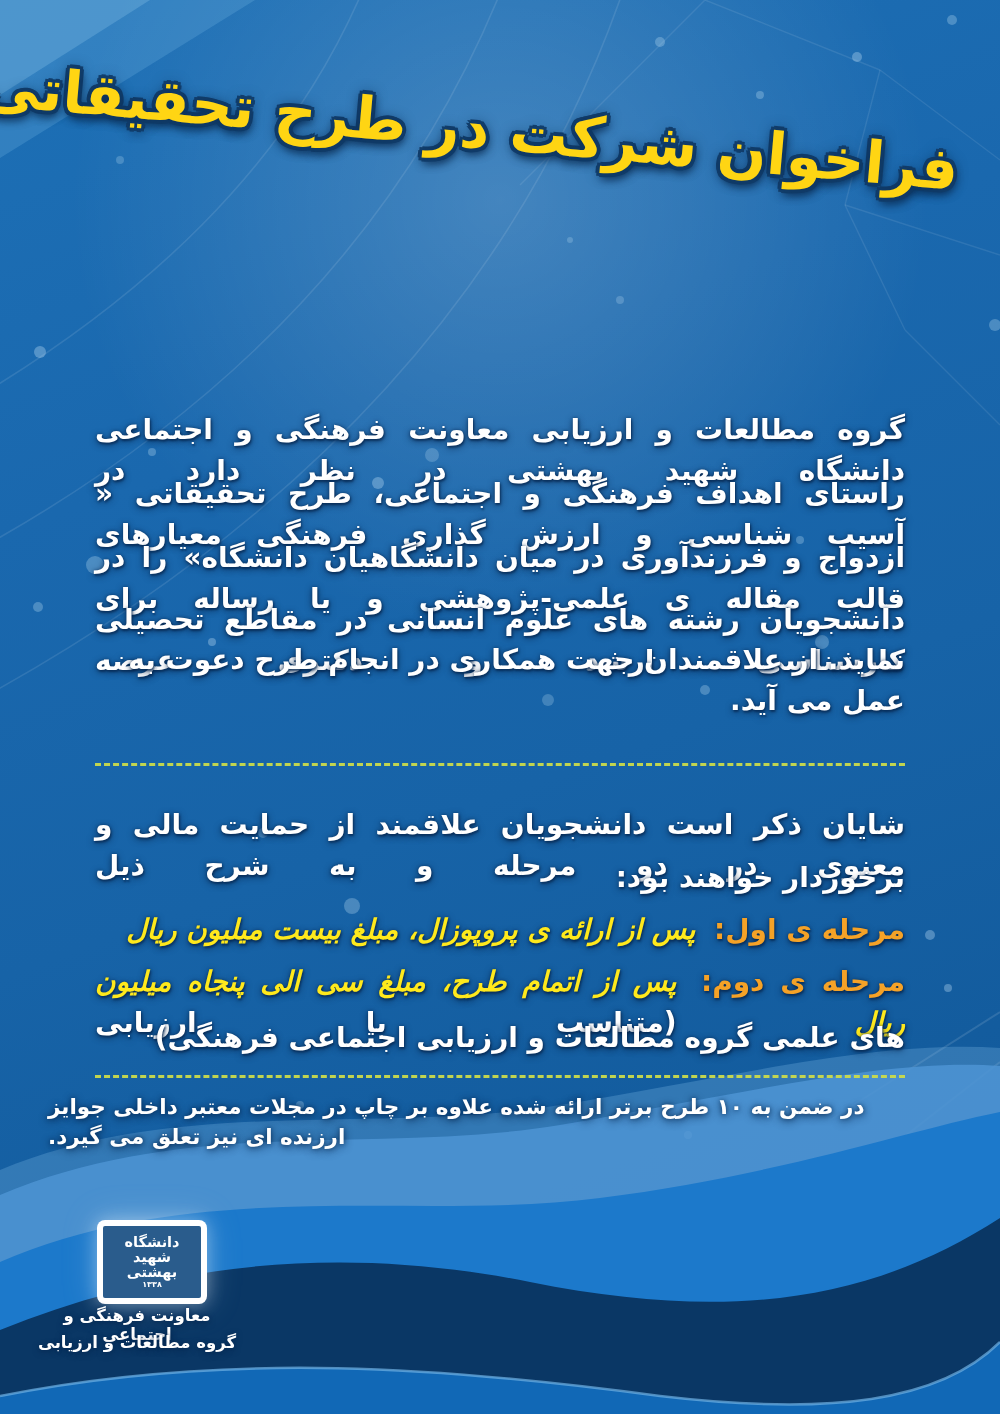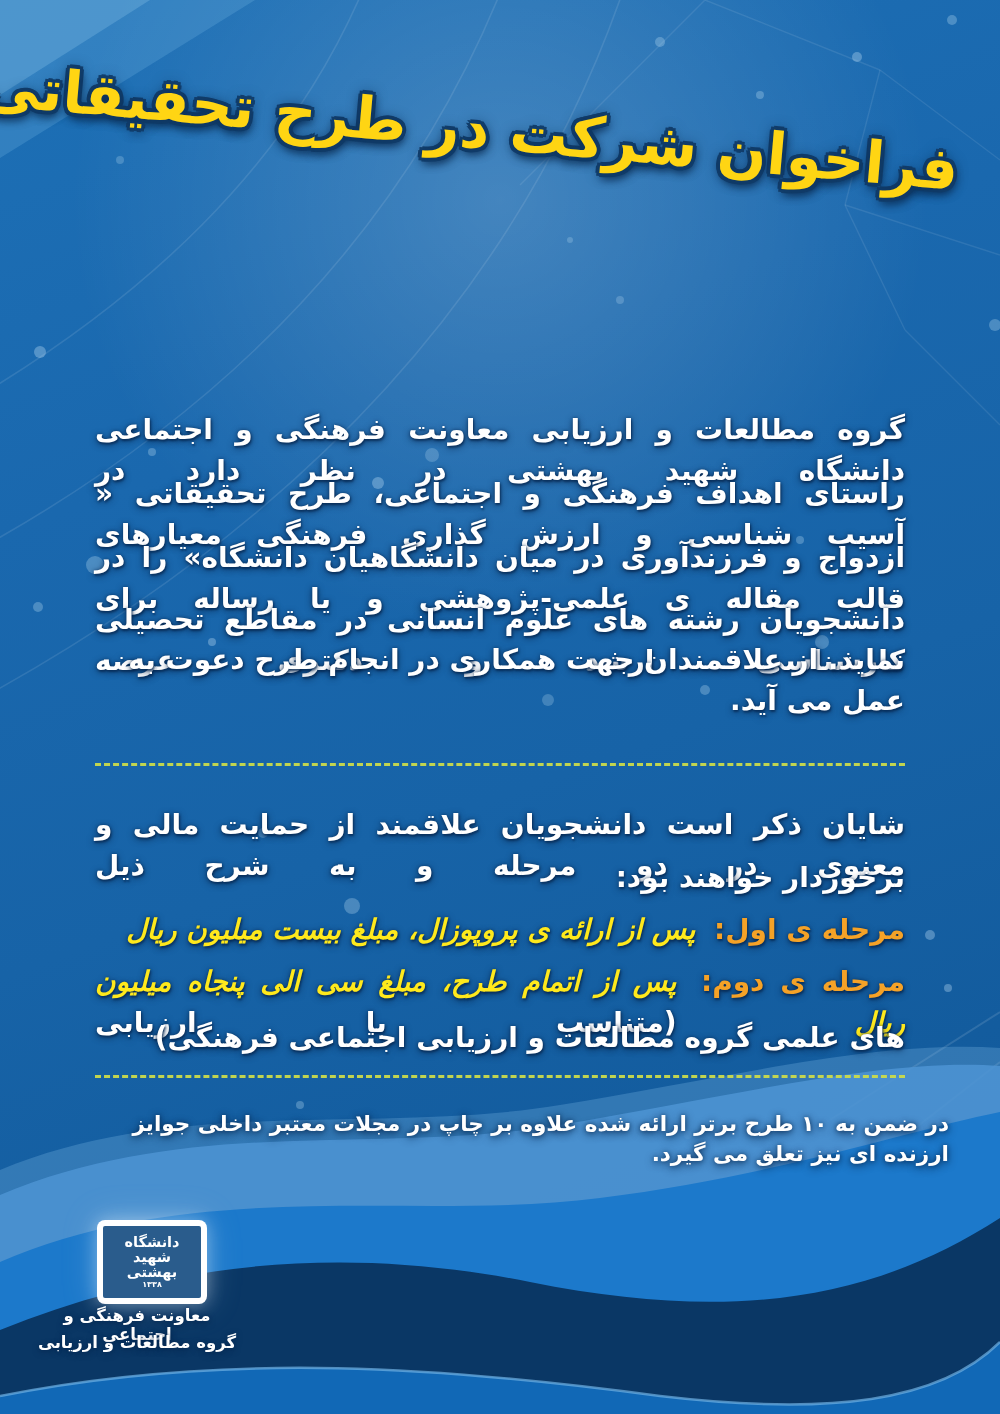--- a/index.html
+++ b/index.html
@@ -34,24 +34,23 @@
     position:absolute;left:95px;width:810px;height:0;
     border-top:3px dashed #cbdb4c;opacity:.95;
   }
   .d1{top:763px}.d2{top:1075px}
   .s1{top:805px}.s2{top:858px}
   .p1{top:910px}.p2{top:962px}.p3{top:1018px}
   .orange{color:#f5a227;margin-left:9px;text-align:center;}
   .yellow{color:#ffe91c;margin-left:9px;font-style:italic;}
   .white{color:#ffffff;margin-top:12px;}
   .footer-note{
-    position:absolute;top:1092px;left:69px;width:880px;direction:rtl;
-    text-align:right;font-size:21.5px;font-weight:bold;color:#fff;line-height:1.4;
+    position:absolute;top:1092px;left:48px;width:880px;direction:rtl;
+    text-align:left;font-size:21.5px;font-weight:bold;color:#fff;line-height:1.4;
     text-shadow:0 2px 8px rgba(8,40,80,.9),0 0 4px rgba(8,40,80,.7);
-    margin-top:17px;
   }
   .logo-box{
     position:absolute;left:97px;top:1220px;width:110px;height:84px;
     background:#ffffff;border-radius:8px;padding:6px;box-sizing:border-box;
     box-shadow:0 0 18px rgba(255,255,255,.35),0 0 34px rgba(200,230,255,.25);
   }
   .logo-inner{
     width:100%;height:100%;background:#2a5c8c;border-radius:2px;
     display:flex;flex-direction:column;align-items:center;justify-content:center;
     color:#fff;font-weight:bold;line-height:1.02;text-align:center;direction:rtl;

